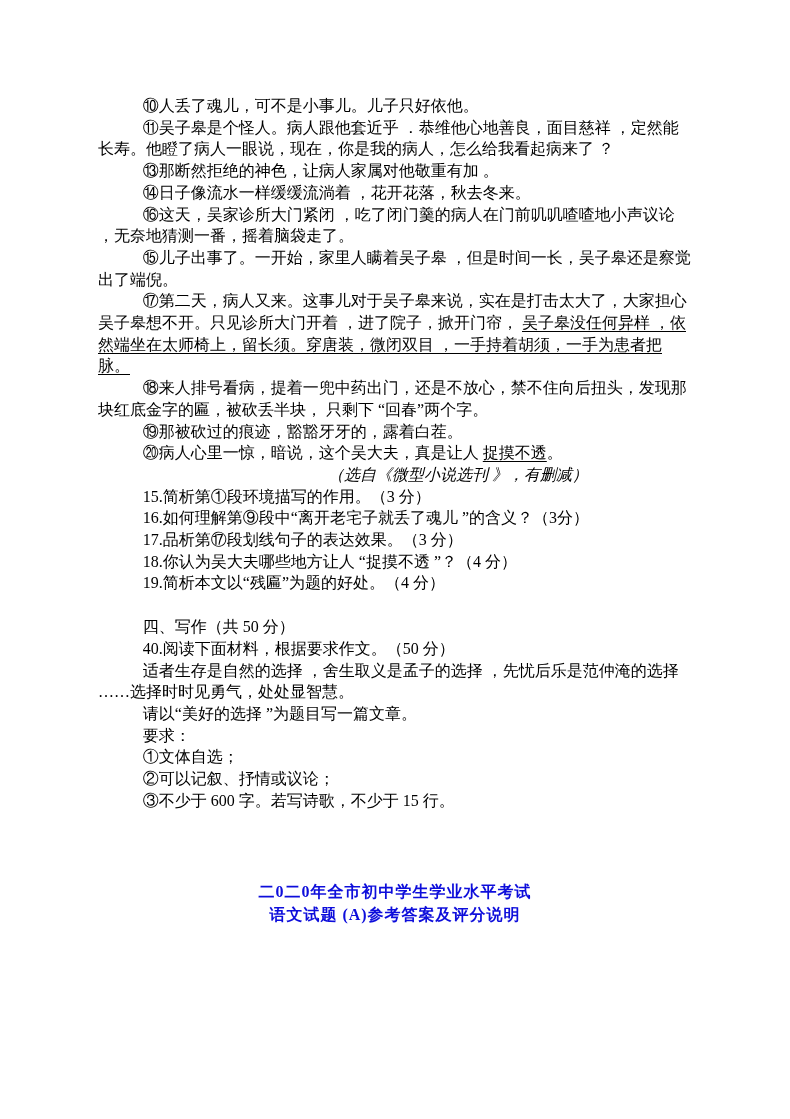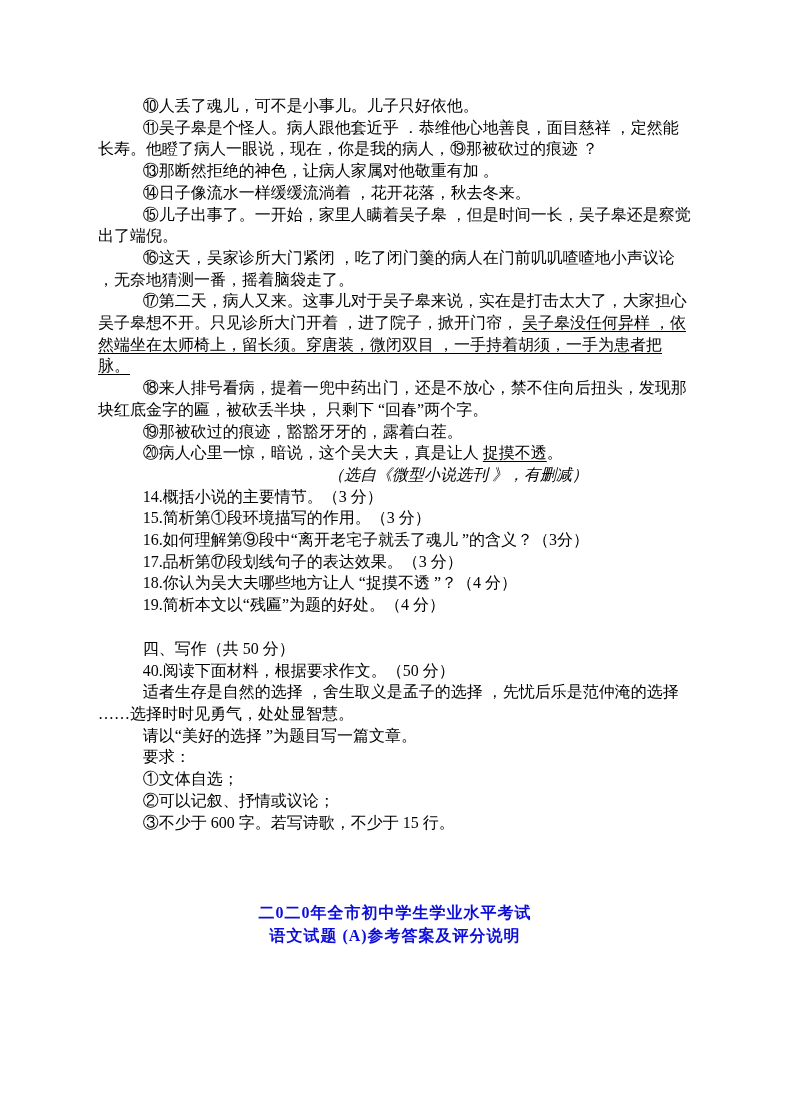--- a/index.html
+++ b/index.html
@@ -57,35 +57,34 @@
   }
 </style>
 </head>
 <body>
 
 <div class="page">
   <div class="text-col">
 
     <div id="passage">
         <p class="indent"><span>⑩人丢了魂儿，可不是小事儿。儿子只好依他。</span></p>
-        <p class="indent"><span>⑪吴子皋是个怪人。病人跟他套近乎 ．恭维他心地善良，面目慈祥 ，定然能长寿。他瞪了病人一眼说，现在，你是我的病人，⑲那被砍过的痕迹 ？</span></p>
+        <p class="indent"><span>⑪吴子皋是个怪人。病人跟他套近乎 ．恭维他心地善良，面目慈祥 ，定然能长寿。他瞪了病人一眼说，现在，你是我的病人，怎么给我看起病来了 ？</span></p>
         <p class="indent"><span>⑬那断然拒绝的神色，让病人家属对他敬重有加 。</span></p>
         <p class="indent"><span>⑭日子像流水一样缓缓流淌着 ，花开花落，秋去冬来。</span></p>
+        <p class="indent"><span>⑯这天，吴家诊所大门紧闭 ，吃了闭门羹的病人在门前叽叽喳喳地小声议论 ，无奈地猜测一番，摇着脑袋走了。</span></p>
         <p class="indent"><span>⑮儿子出事了。一开始，家里人瞒着吴子皋 ，但是时间一长，吴子皋还是察觉出了端倪。</span></p>
-        <p class="indent"><span>⑯这天，吴家诊所大门紧闭 ，吃了闭门羹的病人在门前叽叽喳喳地小声议论 ，无奈地猜测一番，摇着脑袋走了。</span></p>
         <p class="indent"><span>⑰第二天，病人又来。这事儿对于吴子皋来说，实在是打击太大了，大家担心吴子皋想不开。只见诊所大门开着 ，进了院子，掀开门帘， </span><span class="u">吴子皋没任何异样 ，依然端坐在太师椅上，留长须。穿唐装，微闭双目 ，一手持着胡须，一手为患者把脉。</span></p>
         <p class="indent"><span>⑱来人排号看病，提着一兜中药出门，还是不放心，禁不住向后扭头，发现那块红底金字的匾，被砍丢半块， 只剩下 “回春”两个字。</span></p>
         <p class="indent"><span>⑲那被砍过的痕迹，豁豁牙牙的，露着白茬。</span></p>
         <p class="indent"><span>⑳病人心里一惊，暗说，这个吴大夫，真是让人 </span><span class="u">捉摸不透</span><span>。</span></p>
       </div>
 
     <p class="source-line">（选自《微型小说选刊 》，有删减）</p>
 
     <div>
-      <p class="indent">14.概括小说的主要情节。（3 分）</p>
       <p class="indent">15.简析第①段环境描写的作用。（3 分）</p>
       <p class="indent">16.如何理解第⑨段中“离开老宅子就丢了魂儿 ”的含义？（3分）</p>
       <p class="indent">17.品析第⑰段划线句子的表达效果。（3 分）</p>
       <p class="indent">18.你认为吴大夫哪些地方让人 “捉摸不透 ”？（4 分）</p>
       <p class="indent">19.简析本文以“残匾”为题的好处。（4 分）</p>
     </div>
 
     <div class="gap"></div>
 
     <div>

